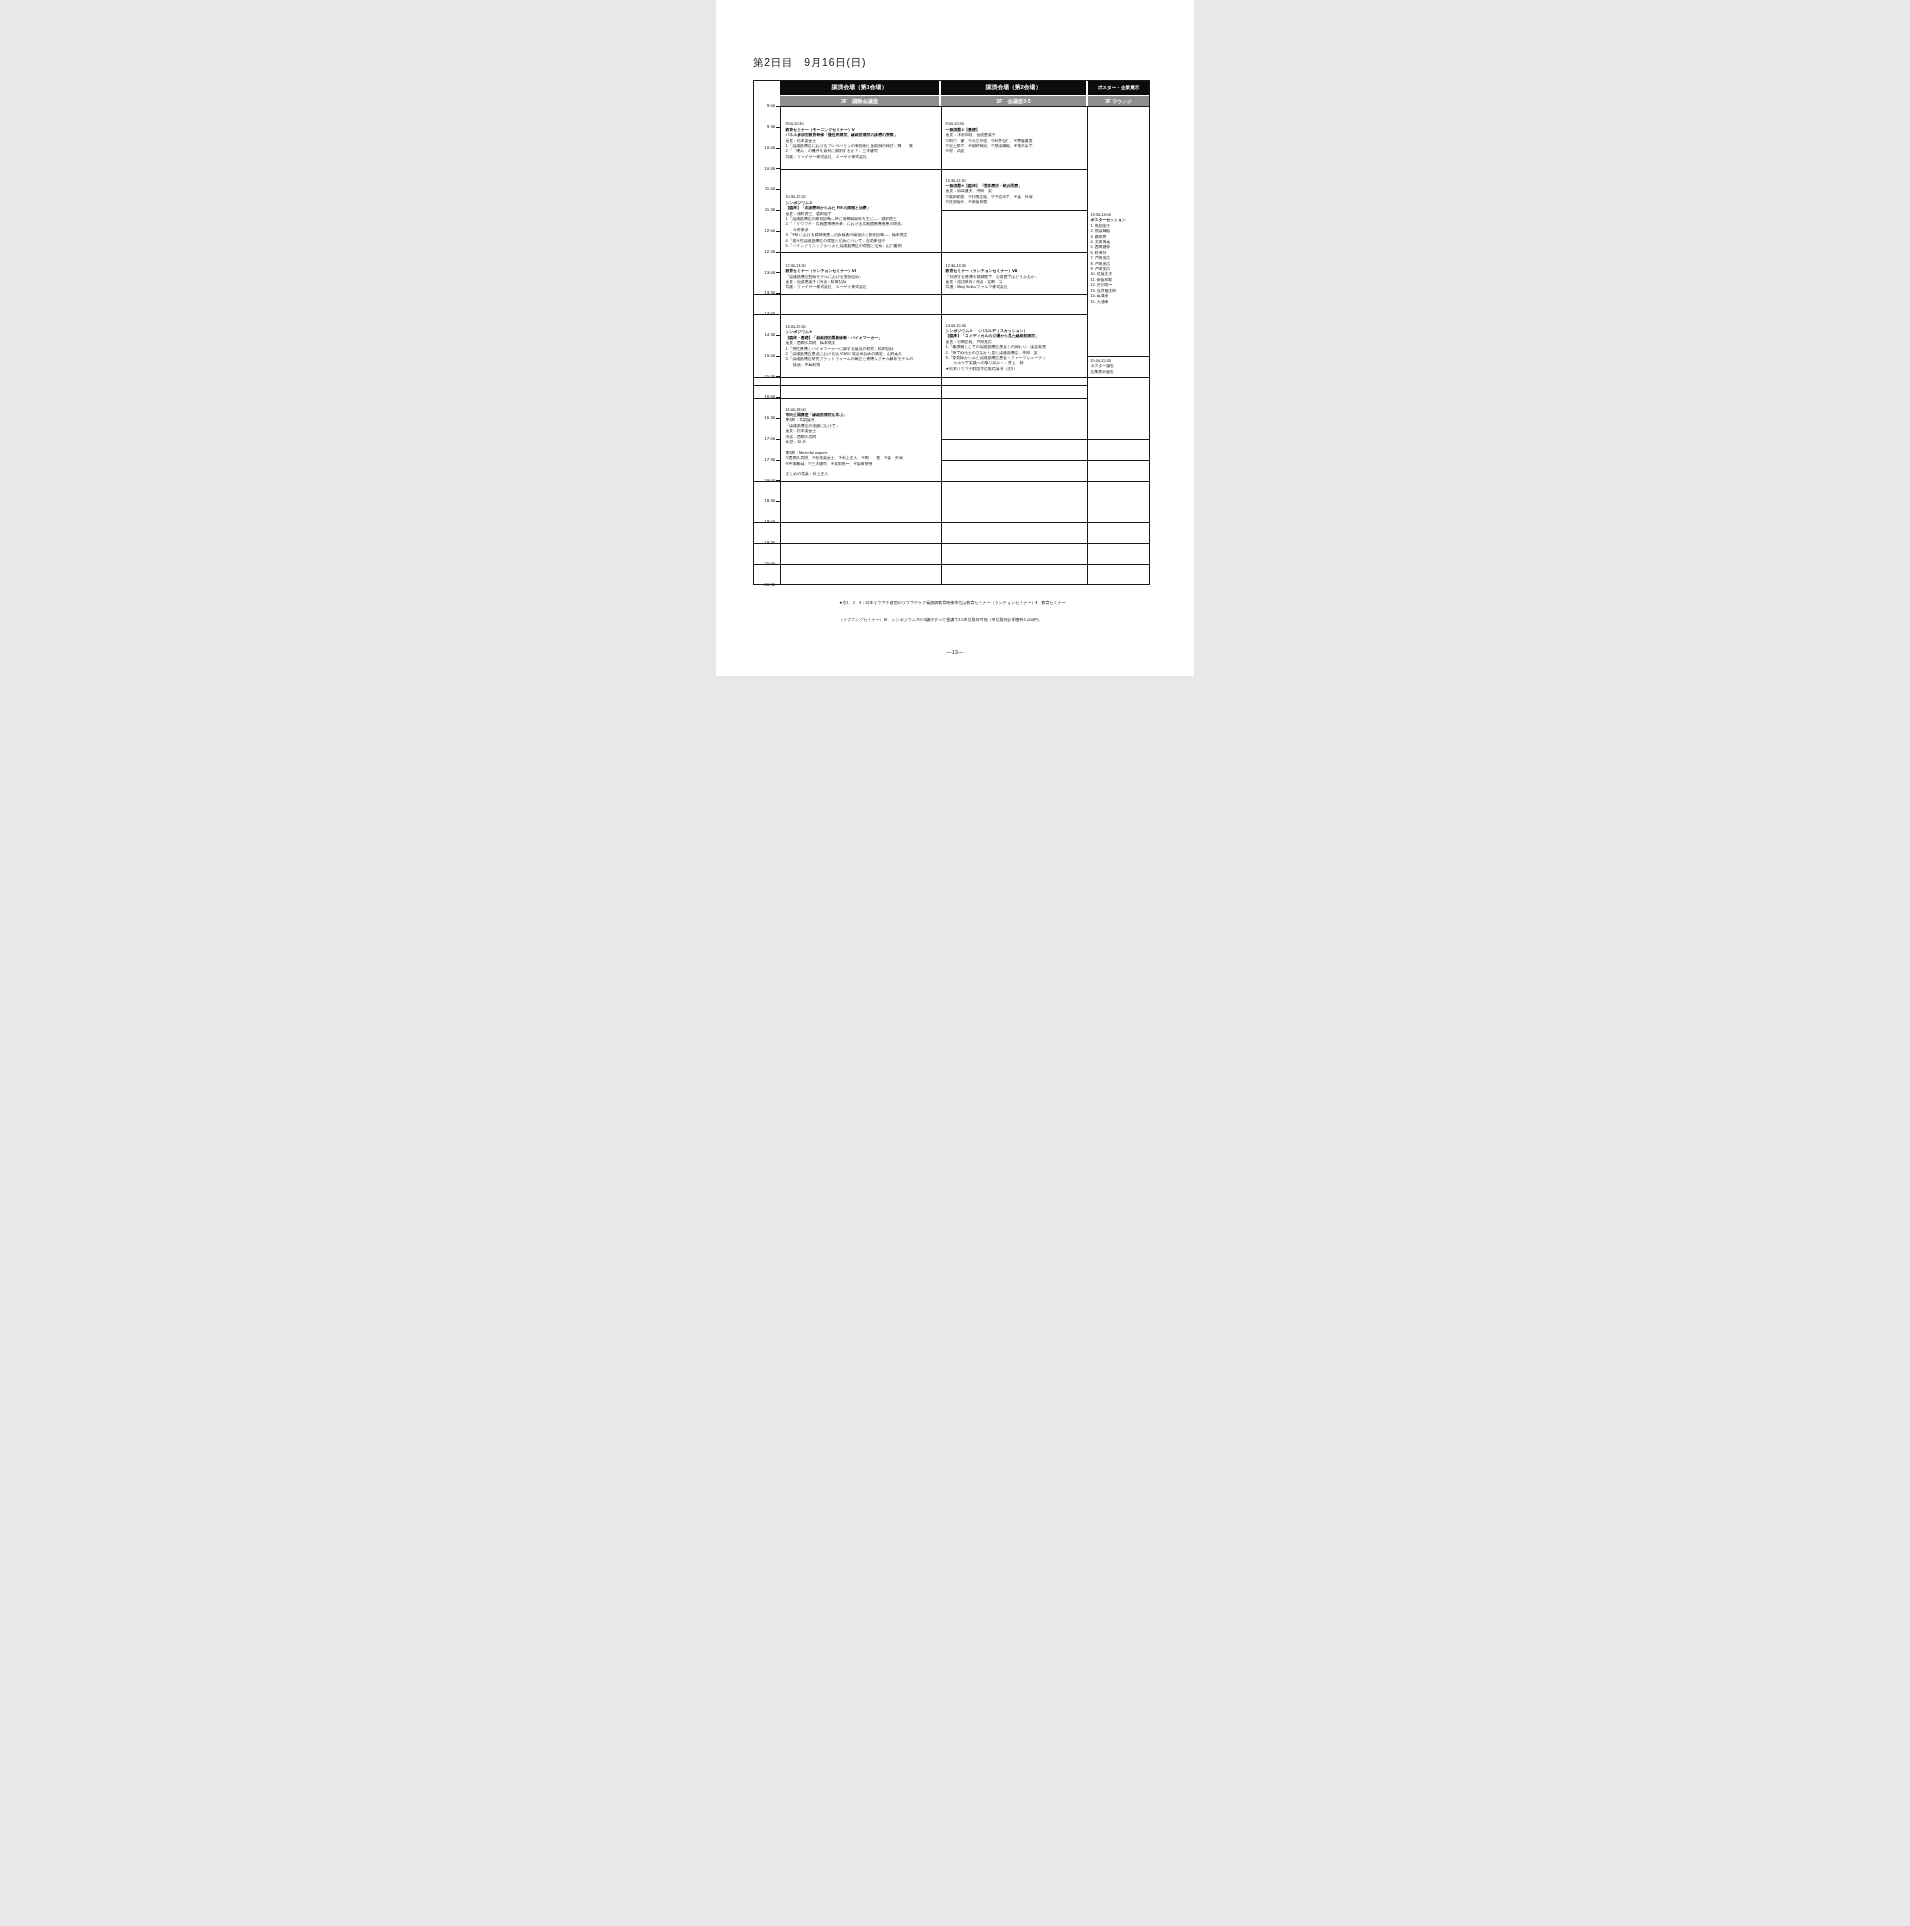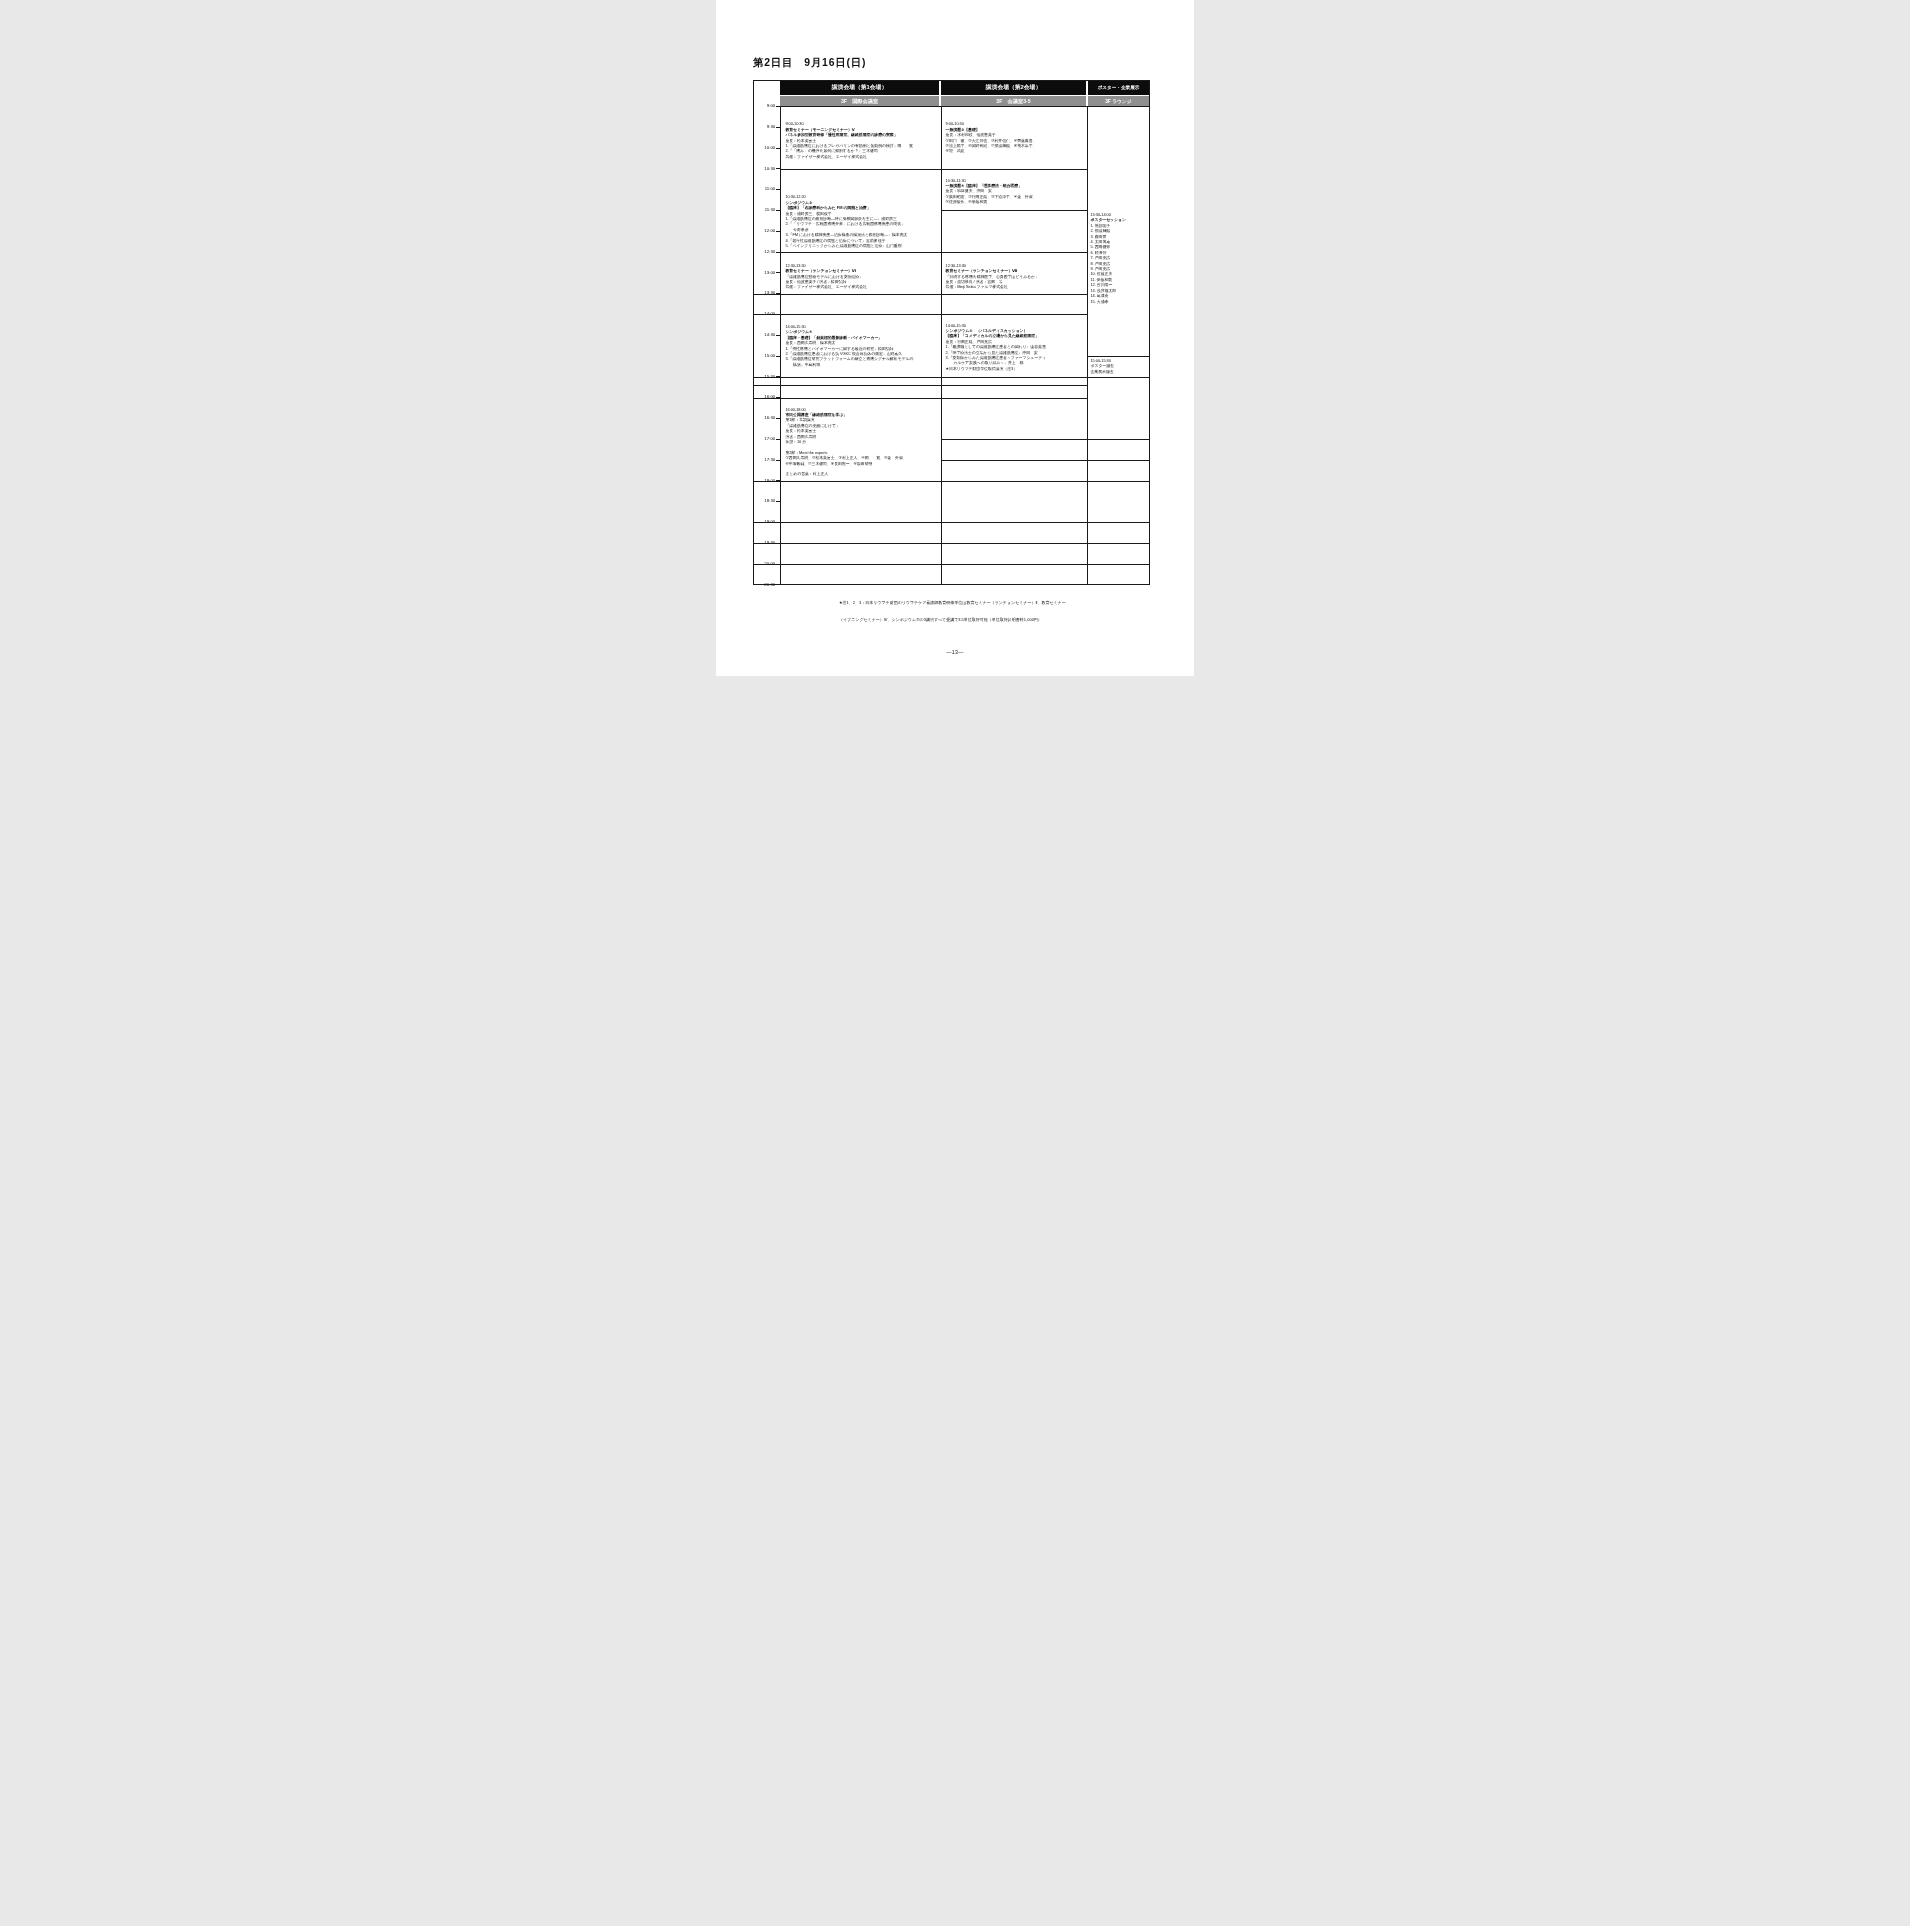--- a/index.html
+++ b/index.html
@@ -3,21 +3,21 @@
 <meta charset="utf-8">
 <style>
   html,body{margin:0;padding:0;background:#e8e8e8;}
   .scan-page{
     position:relative;width:478px;height:676px;background:#ffffff;
     margin:0 auto;overflow:hidden;
     font-family:"Liberation Sans","DejaVu Sans",sans-serif;color:#111;
   }
   .page-title{
     position:absolute;left:37px;top:56px;
-    font-size:10.4px;font-weight:bold;letter-spacing:0.8px;white-space:pre;
+    font-size:10.4px;font-weight:normal;letter-spacing:0.8px;white-space:pre;
   }
   .hline,.vline,.tick{position:absolute;background:#1a1a1a;}
   .hdr-black,.hdr-gray{
     position:absolute;display:flex;align-items:center;justify-content:center;
     font-weight:bold;white-space:pre;overflow:hidden;
   }
   .hdr-black{background:#0c0c0c;color:#ffffff;}
   .hdr-gray{background:#8f8f8f;color:#ffffff;}
   .sess{
     position:absolute;font-size:3.9px;line-height:5.4px;letter-spacing:-0.04px;

